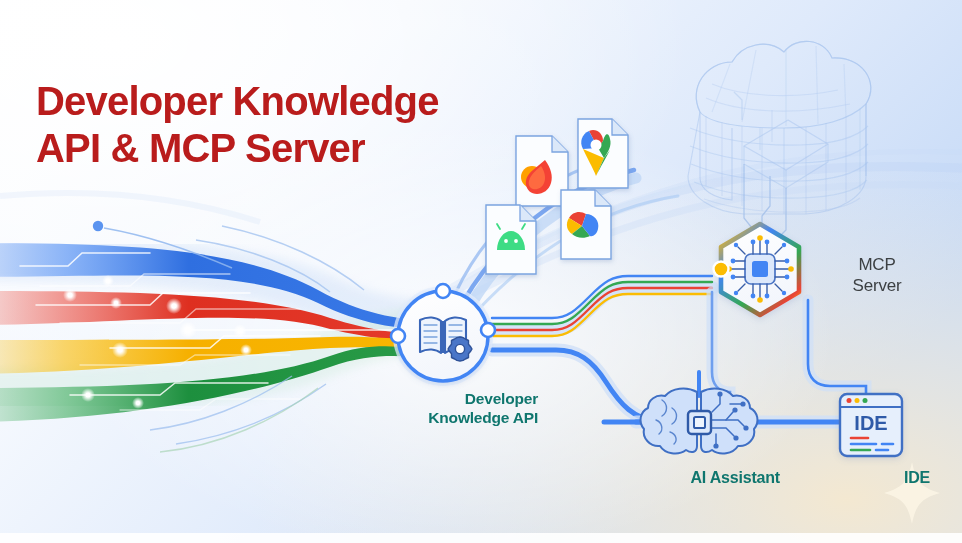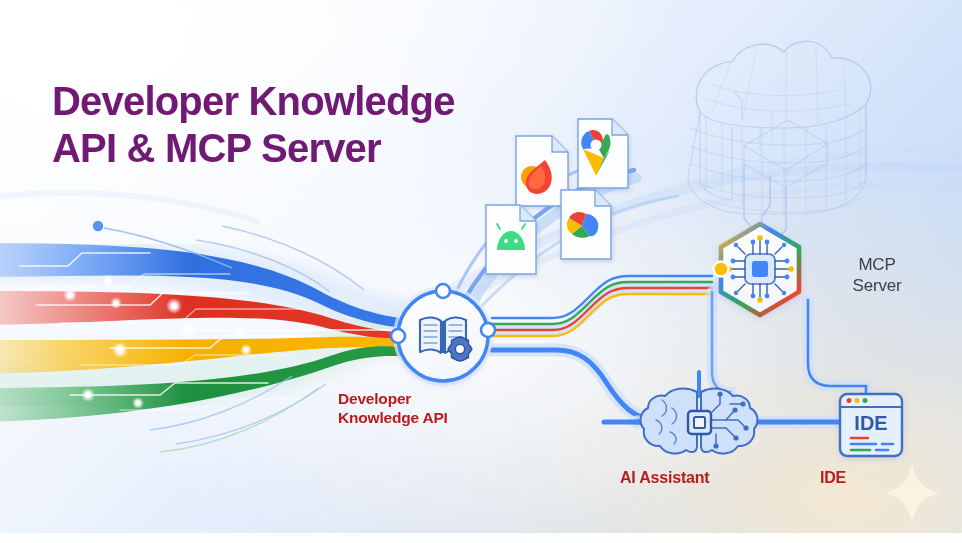--- a/index.html
+++ b/index.html
@@ -7,32 +7,32 @@
   body {
     font-family:"Liberation Sans", sans-serif;
     position:relative;
     background:#ffffff;
   }
   #stage { position:absolute; inset:0; width:962px; height:543px; overflow:hidden; }
   #bg { position:absolute; inset:0; }
   #svgmain { position:absolute; inset:0; }
   .lbl {
     position:absolute;
-    color:#b91c1c;
-    text-align:left;
+    color:#0f766e;
+    text-align:right;
     line-height:1.22;
     white-space:pre-line;
     letter-spacing:-0.2px;
   }
   #title {
     position:absolute;
-    left:52px; top:78px;
+    left:36px; top:78px;
     font-size:40px;
     font-weight:700;
-    color:#701a75;
+    color:#b91c1c;
     line-height:1.18;
     letter-spacing:-0.8px;
     white-space:pre-line;
   }
   #lbl-dk { left:338px; top:390px; width:200px; font-size:15.5px; font-weight:700; }
   #lbl-mcp { left:812px; top:255px; width:130px; font-size:17px; font-weight:400; text-align:center; color:#3c4043; }
   #lbl-ai  { left:620px; top:468px; width:160px; font-size:16px; font-weight:700; }
   #lbl-ide { left:820px; top:468px; width:110px; font-size:16px; font-weight:700; }
 </style>
 </head>

